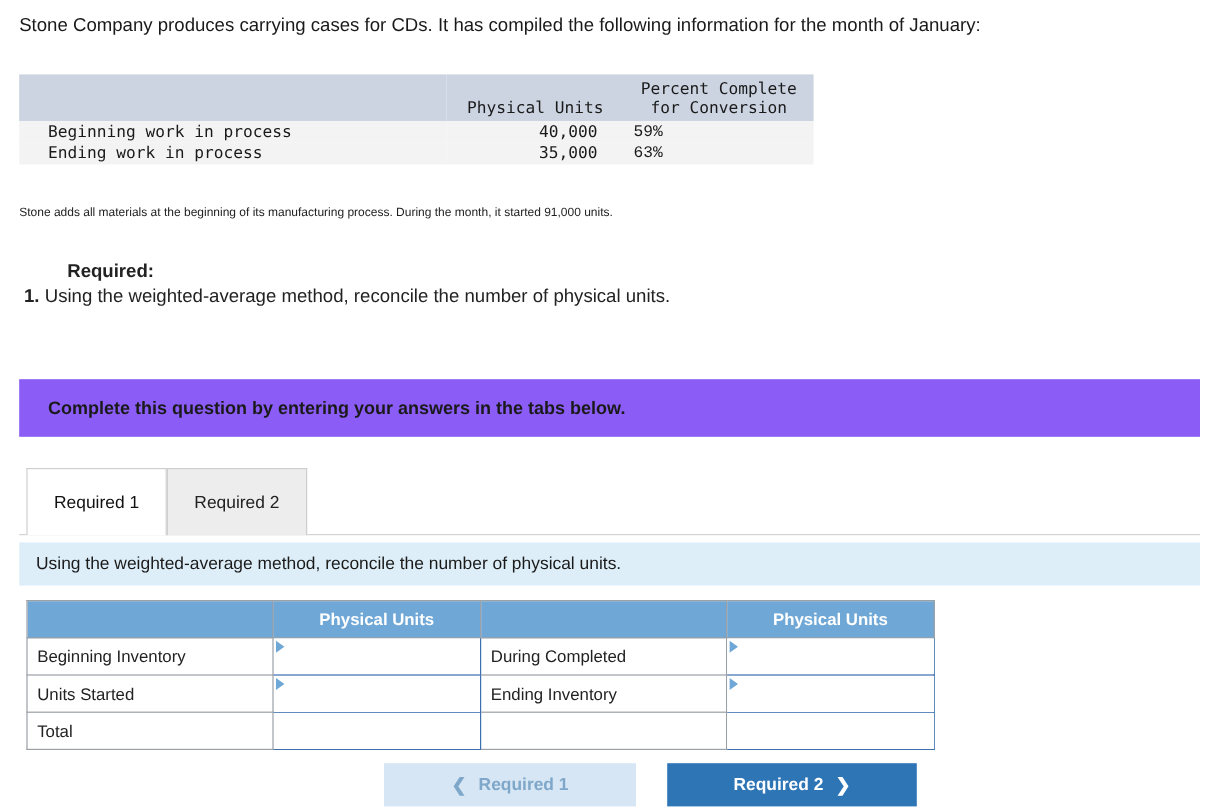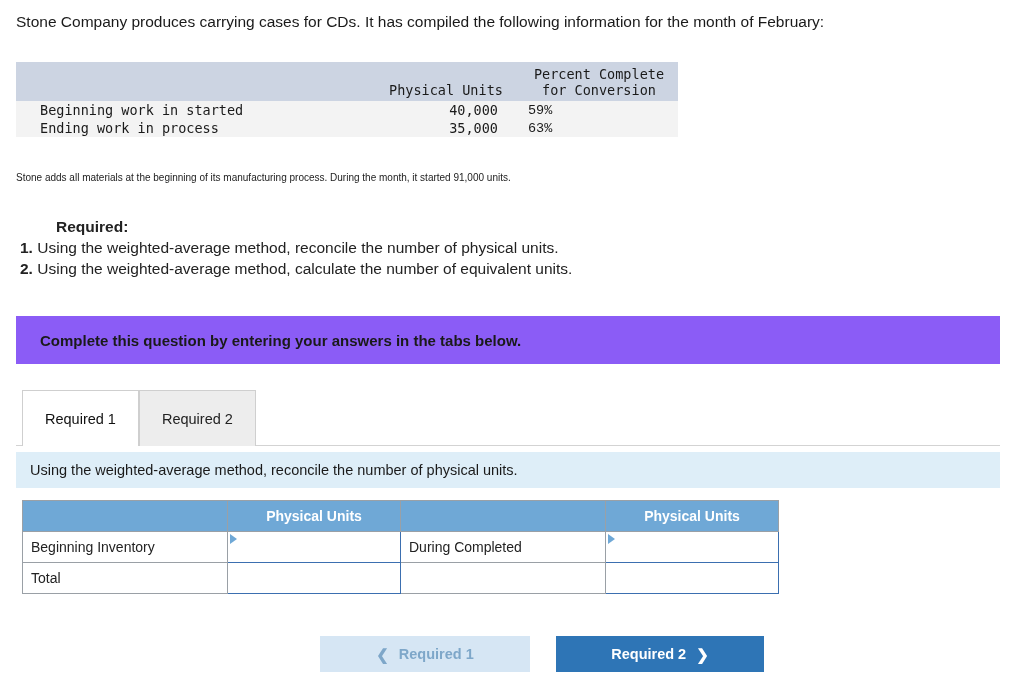--- a/index.html
+++ b/index.html
@@ -235,59 +235,55 @@
     background: #2e75b6;
     color: #ffffff;
   }
   .chev { font-size: 15px; line-height: 1; }
 </style>
 </head>
 <body>
 
 <div class="page">
 
-  <div class="intro">Stone Company produces carrying cases for CDs. It has compiled the following information for the month of February:</div>
+  <div class="intro">Stone Company produces carrying cases for CDs. It has compiled the following information for the month of January:</div>
 
   <table class="data-table">
     <thead>
       <tr>
         <th class="blank"></th>
         <th class="c1">Physical Units</th>
         <th class="c2">
           <div>Percent Complete</div>
           <div>for Conversion</div>
         </th>
       </tr>
     </thead>
     <tbody>
       <tr>
-        <td class="label">Beginning work in started</td>
+        <td class="label">Beginning work in process</td>
         <td class="num">40,000</td>
         <td class="pct">59%</td>
       </tr>
       <tr>
         <td class="label">Ending work in process</td>
         <td class="num">35,000</td>
         <td class="pct">63%</td>
       </tr>
     </tbody>
   </table>
 
   <div class="para2">Stone adds all materials at the beginning of its manufacturing process. During the month, it started 91,000 units.</div>
 
   <div class="required-block">
     <div class="hdr">Required:</div>
     <div class="item">
       <b>1.</b>
       <span>Using the weighted-average method, reconcile the number of physical units.</span>
     </div>
-    <div class="item">
-      <b>2.</b>
-      <span>Using the weighted-average method, calculate the number of equivalent units.</span>
-    </div>
   </div>
 
   <div class="complete-bar">Complete this question by entering your answers in the tabs below.</div>
 
   <div class="tabs">
     <div class="tab active">Required 1</div>
     <div class="tab">Required 2</div>
   </div>
   <div class="tab-underline"></div>
 
@@ -302,20 +298,30 @@
         <th class="head col-input">Physical Units</th>
       </tr>
     </thead>
     <tbody>
       <tr>
         <td class="lbl col-label">Beginning Inventory</td>
         <td class="cell-input col-input">
           <span class="caret"></span>
         </td>
         <td class="lbl col-label">During Completed</td>
+        <td class="cell-input col-input">
+          <span class="caret"></span>
+        </td>
+      </tr>
+      <tr>
+        <td class="lbl col-label">Units Started</td>
+        <td class="cell-input col-input">
+          <span class="caret"></span>
+        </td>
+        <td class="lbl col-label">Ending Inventory</td>
         <td class="cell-input col-input">
           <span class="caret"></span>
         </td>
       </tr>
       <tr>
         <td class="lbl col-label">Total</td>
         <td class="cell-input plain col-input"></td>
         <td class="lbl col-label"></td>
         <td class="cell-input plain col-input"></td>
       </tr>

